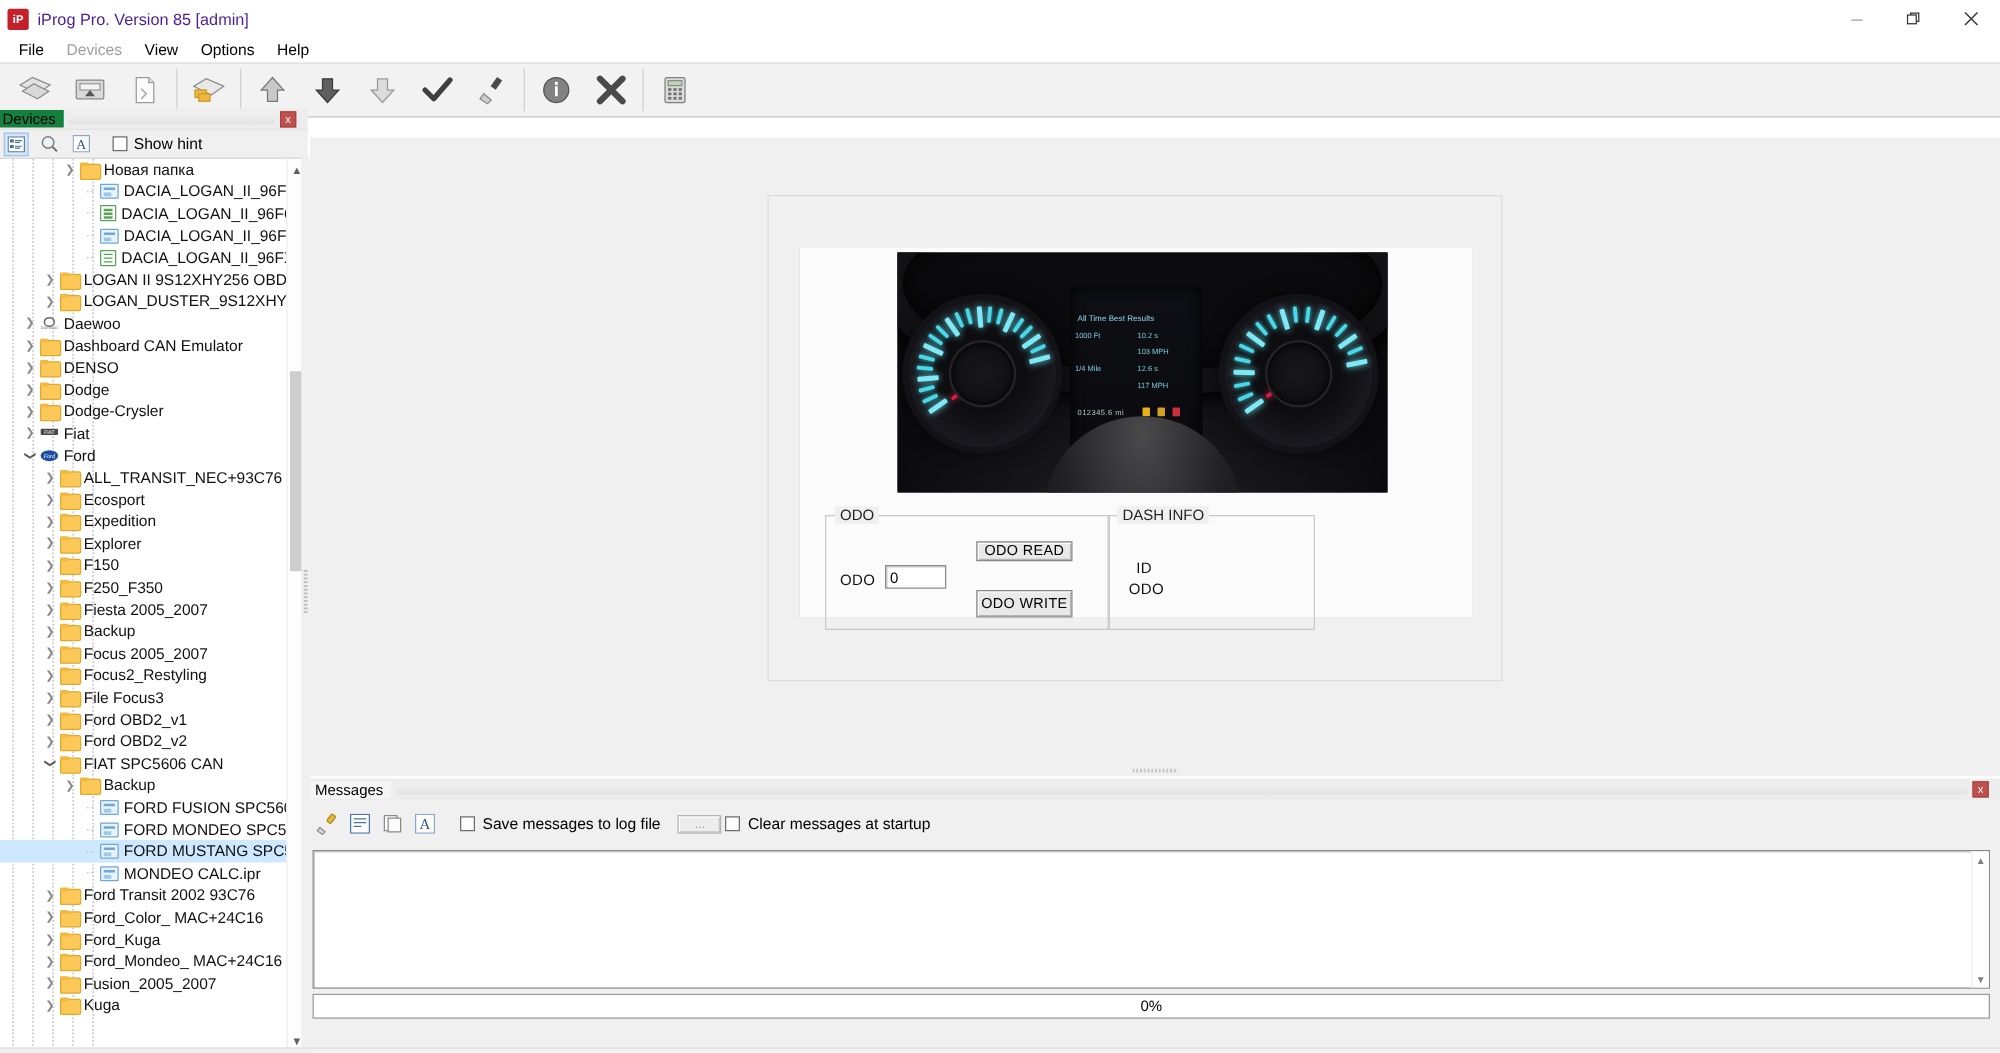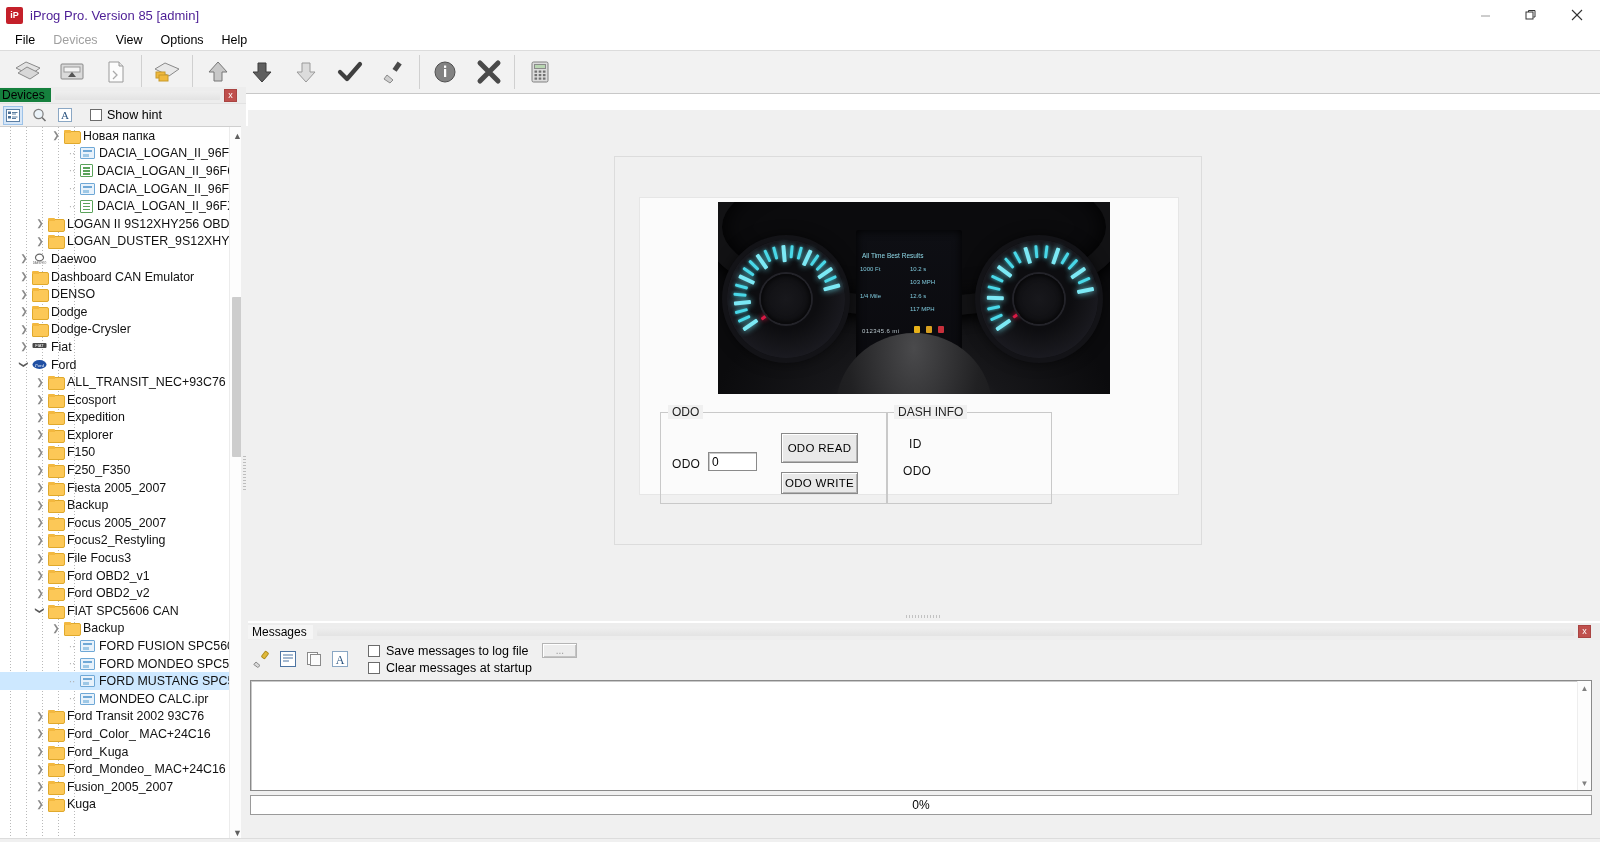--- a/index.html
+++ b/index.html
@@ -181,21 +181,21 @@
     font-size:12px; padding:1px 3px; color:#000; font-family:"Liberation Sans", sans-serif;
   }
   .lbl { position:absolute; font-size:12px; color:#111; letter-spacing:.3px; }
 
   
   .msg-panel { position:absolute; left:248px; top:623px; right:0; height:219px; background:#f0f0f0; }
   .msg-header { height:17px; display:flex; align-items:center; position:relative; background:#ededed; }
   .msg-title { font-size:12px; padding-left:4px; padding-right:6px; background:#f5f5f5; }
   .msg-toolbar { height:38px; display:flex; align-items:center; padding-left:4px; gap:6px; }
   .msg-tb-btn { width:20px; height:20px; display:flex; align-items:center; justify-content:center; }
-  .msg-checks { margin-left:12px; display:flex; flex-direction:column; gap:3px; }
+  .msg-checks { margin-left:12px; display:flex; flex-direction:row; gap:3px; }
   .msg-check { display:flex; align-items:center; gap:6px; font-size:12.5px; }
   .ellipsis-btn {
     width:35px; height:15px; margin-left:8px; background:#ededed; border:1px solid #b5b5b5;
     box-shadow: inset 1px 1px 0 #fff, inset -1px -1px 0 #c4c4c4;
     display:flex; align-items:center; justify-content:center; font-size:10px; color:#9a9a9a;
   }
   .msg-box {
     position:absolute; left:2px; right:8px; top:57px; height:111px;
     background:#fff; border:1px solid #8a8a8a; box-shadow: inset 1px 1px 0 #c9c9c9;
   }
@@ -797,27 +797,27 @@
           <div class="mfd-warn" style="left:82px; background:#c8303c;"></div>
         </div>
 
         <div class="wheel-bottom"></div>
       </div>
 
       <div class="gb" style="left:20px; top:214px; width:228px; height:92px;">
         <span class="gb-cap">ODO</span>
         <span class="lbl" style="left:11px; top:44px;">ODO</span>
         <input class="w-input" style="position: absolute; left: 47px; top: 39px; width: 49px; height: 19px;" value="0">
-        <div class="w-btn" style="position:absolute; left:120px; top:20px; width:77px; height:30px;">ODO READ</div>
+        <div class="w-btn" style="position:absolute; left:120px; top:20px; width:77px; height:16px;">ODO READ</div>
         <div class="w-btn" style="position:absolute; left:120px; top:59px; width:77px; height:22px;">ODO WRITE</div>
       </div>
 
       <div class="gb" style="left:246px; top:214px; width:166px; height:92px;">
         <span class="gb-cap">DASH INFO</span>
-        <span class="lbl" style="left:22px; top:24px;">ID</span>
+        <span class="lbl" style="left:22px; top:34px;">ID</span>
         <span class="lbl" style="left:60px; top:21px;"></span>
         <span class="lbl" style="left:16px; top:51px;">ODO</span>
         <span class="lbl" style="left:60px; top:51px;"></span>
       </div>
 
 
     </div>
   </div>
 </div>
 

